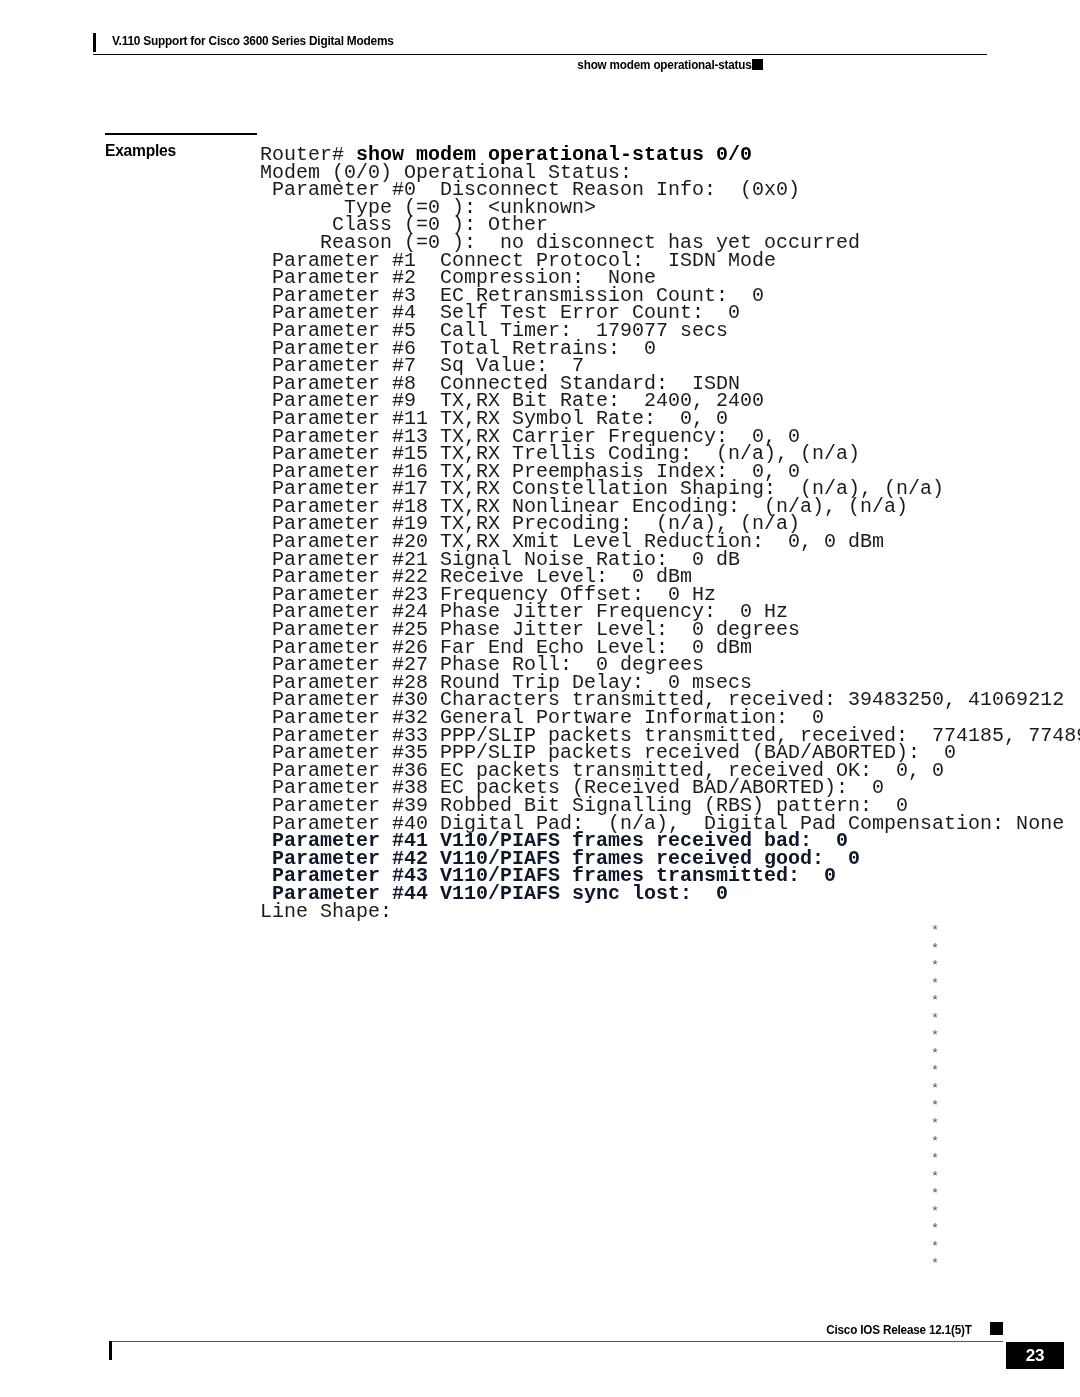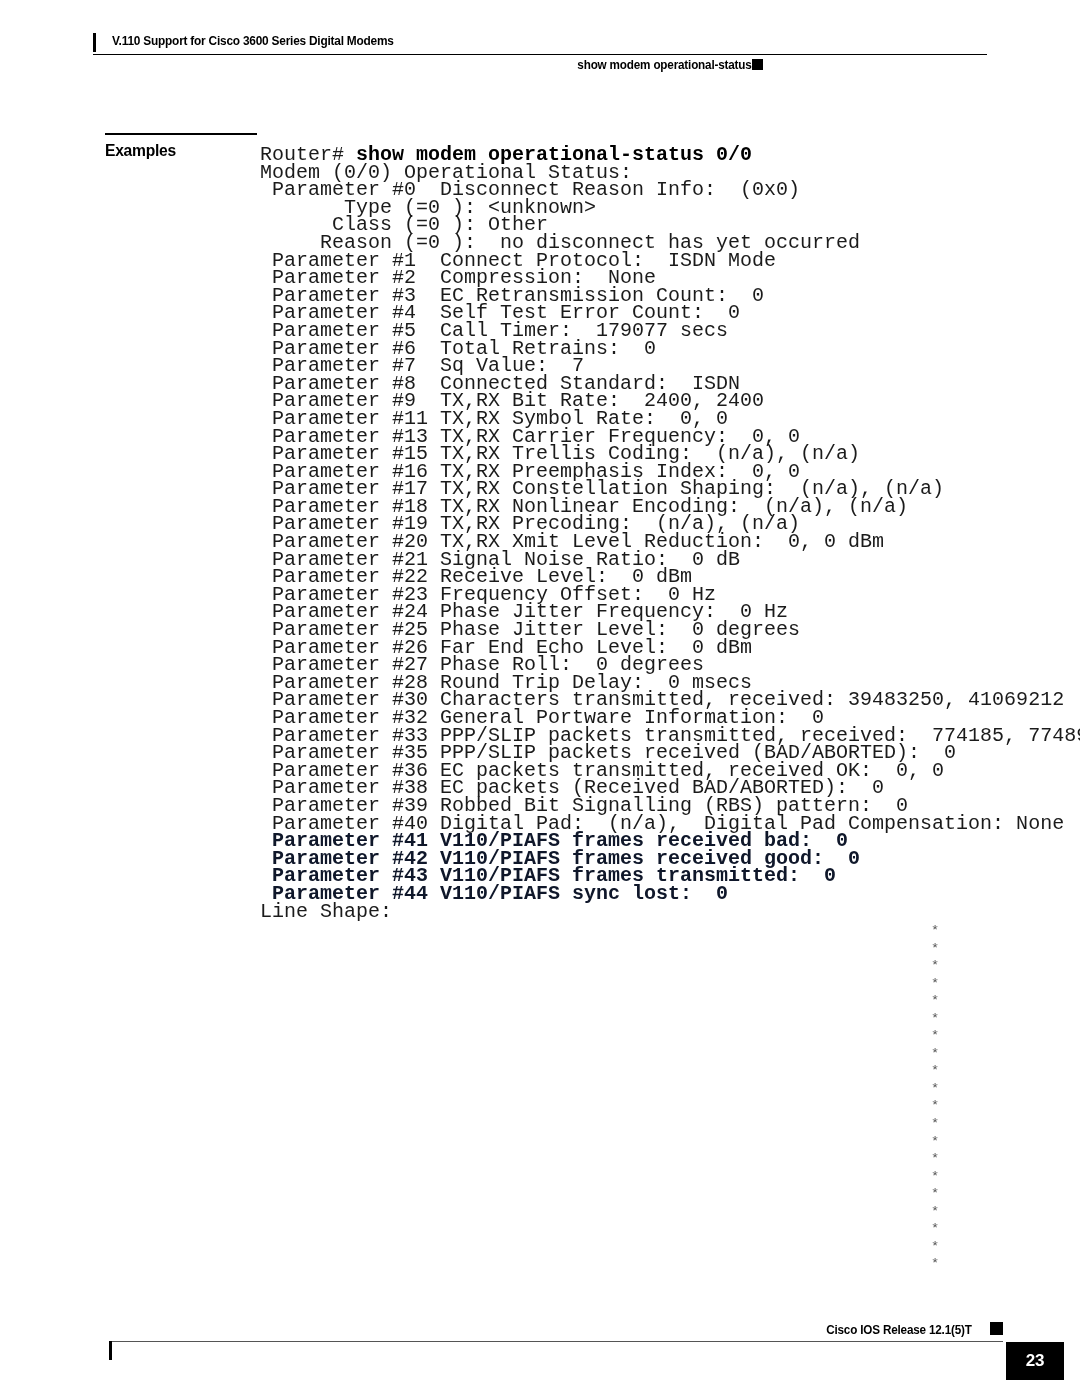--- a/index.html
+++ b/index.html
@@ -190,21 +190,21 @@
     top: 2px;
     width: 13px;
     height: 13px;
     background: #000;
   }
   .ftr-pagebox {
     position: absolute;
     right: 32px;
     top: 22px;
     width: 58px;
-    height: 38px;
+    height: 27px;
     background: #000;
     color: #fff;
     font-size: 17px;
     font-weight: bold;
     display: flex;
     align-items: center;
     justify-content: center;
     letter-spacing: -0.2px;
   }
 </style>

